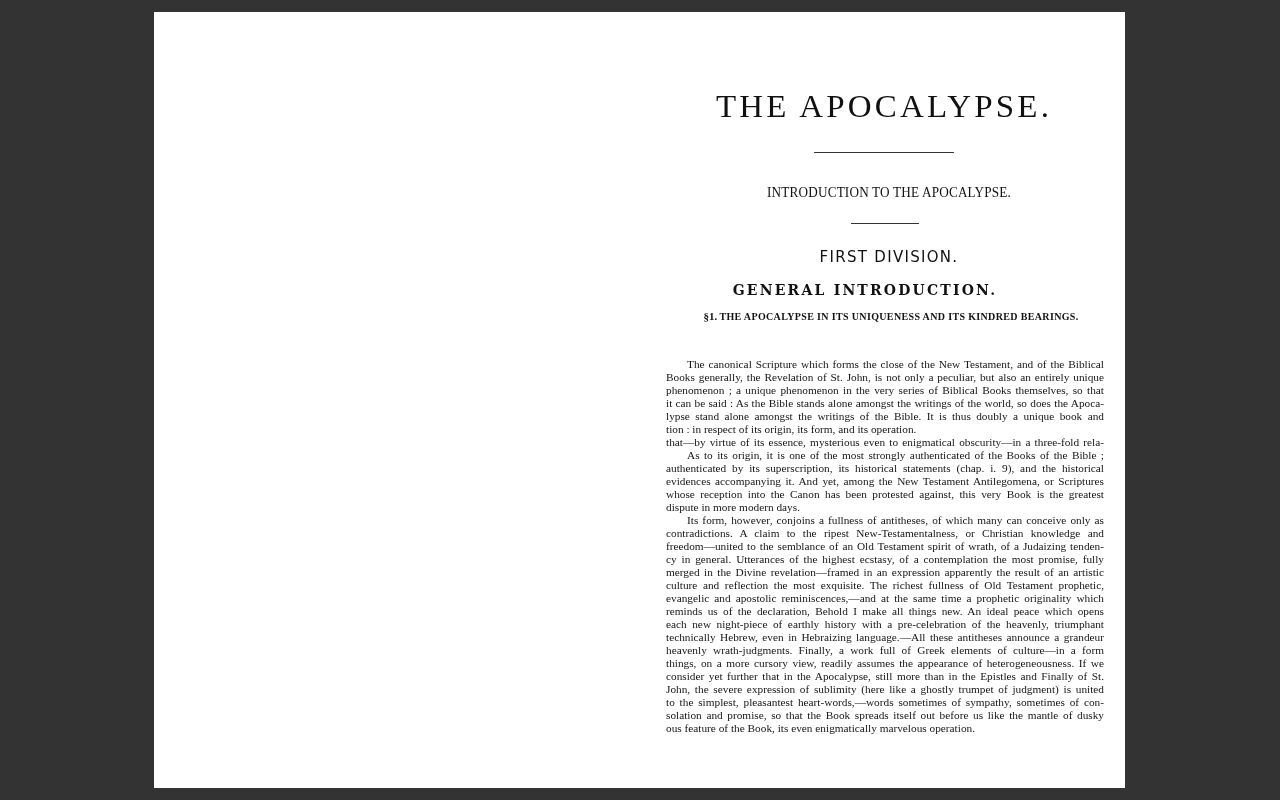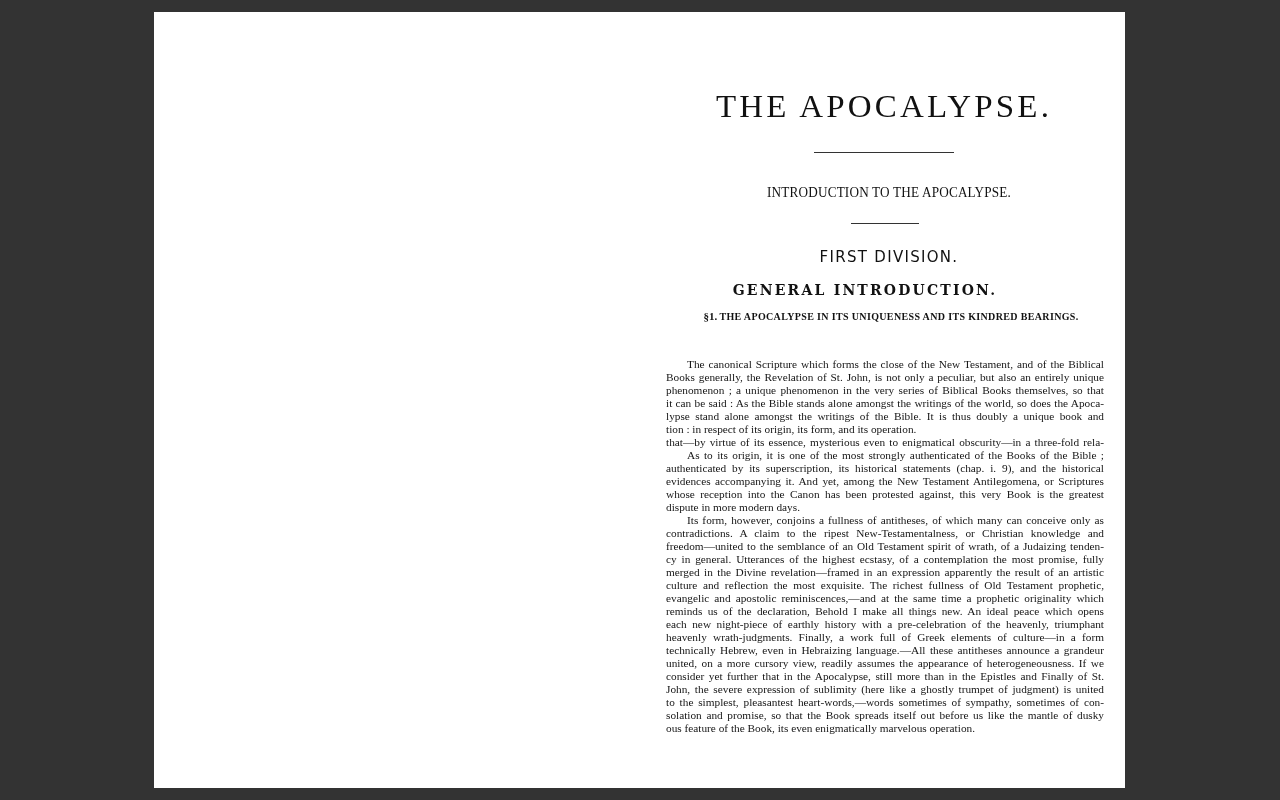--- a/index.html
+++ b/index.html
@@ -171,23 +171,23 @@
       <div>
         <span class="line indent">Its form, however, conjoins a fullness of antitheses, of which many can conceive only as</span>
         <span class="line">contradictions. A claim to the ripest New-Testamentalness, or Christian knowledge and</span>
         <span class="line">freedom—united to the semblance of an Old Testament spirit of wrath, of a Judaizing tenden-</span>
         <span class="line">cy in general. Utterances of the highest ecstasy, of a contemplation the most promise, fully</span>
         <span class="line">merged in the Divine revelation—framed in an expression apparently the result of an artistic</span>
         <span class="line">culture and reflection the most exquisite. The richest fullness of Old Testament prophetic,</span>
         <span class="line">evangelic and apostolic reminiscences,—and at the same time a prophetic originality which</span>
         <span class="line">reminds us of the declaration, Behold I make all things new. An ideal peace which opens</span>
         <span class="line">each new night-piece of earthly history with a pre-celebration of the heavenly, triumphant</span>
+        <span class="line">technically Hebrew, even in Hebraizing language.—All these antitheses announce a grandeur</span>
         <span class="line">heavenly wrath-judgments. Finally, a work full of Greek elements of culture—in a form</span>
-        <span class="line">technically Hebrew, even in Hebraizing language.—All these antitheses announce a grandeur</span>
-        <span class="line">united, on a more cursory view, readily assumes the appearance of heterogeneousness. If we</span>
+        <span class="line">things, on a more cursory view, readily assumes the appearance of heterogeneousness. If we</span>
         <span class="line">consider yet further that in the Apocalypse, still more than in the Epistles and Finally of St.</span>
         <span class="line">John, the severe expression of sublimity (here like a ghostly trumpet of judgment) is united</span>
         <span class="line">to the simplest, pleasantest heart-words,—words sometimes of sympathy, sometimes of con-</span>
         <span class="line">solation and promise, so that the Book spreads itself out before us like the mantle of dusky</span>
         <span class="line last">ous feature of the Book, its even enigmatically marvelous operation.</span>
       </div>
     </div>
 
   </div>
 </div>

